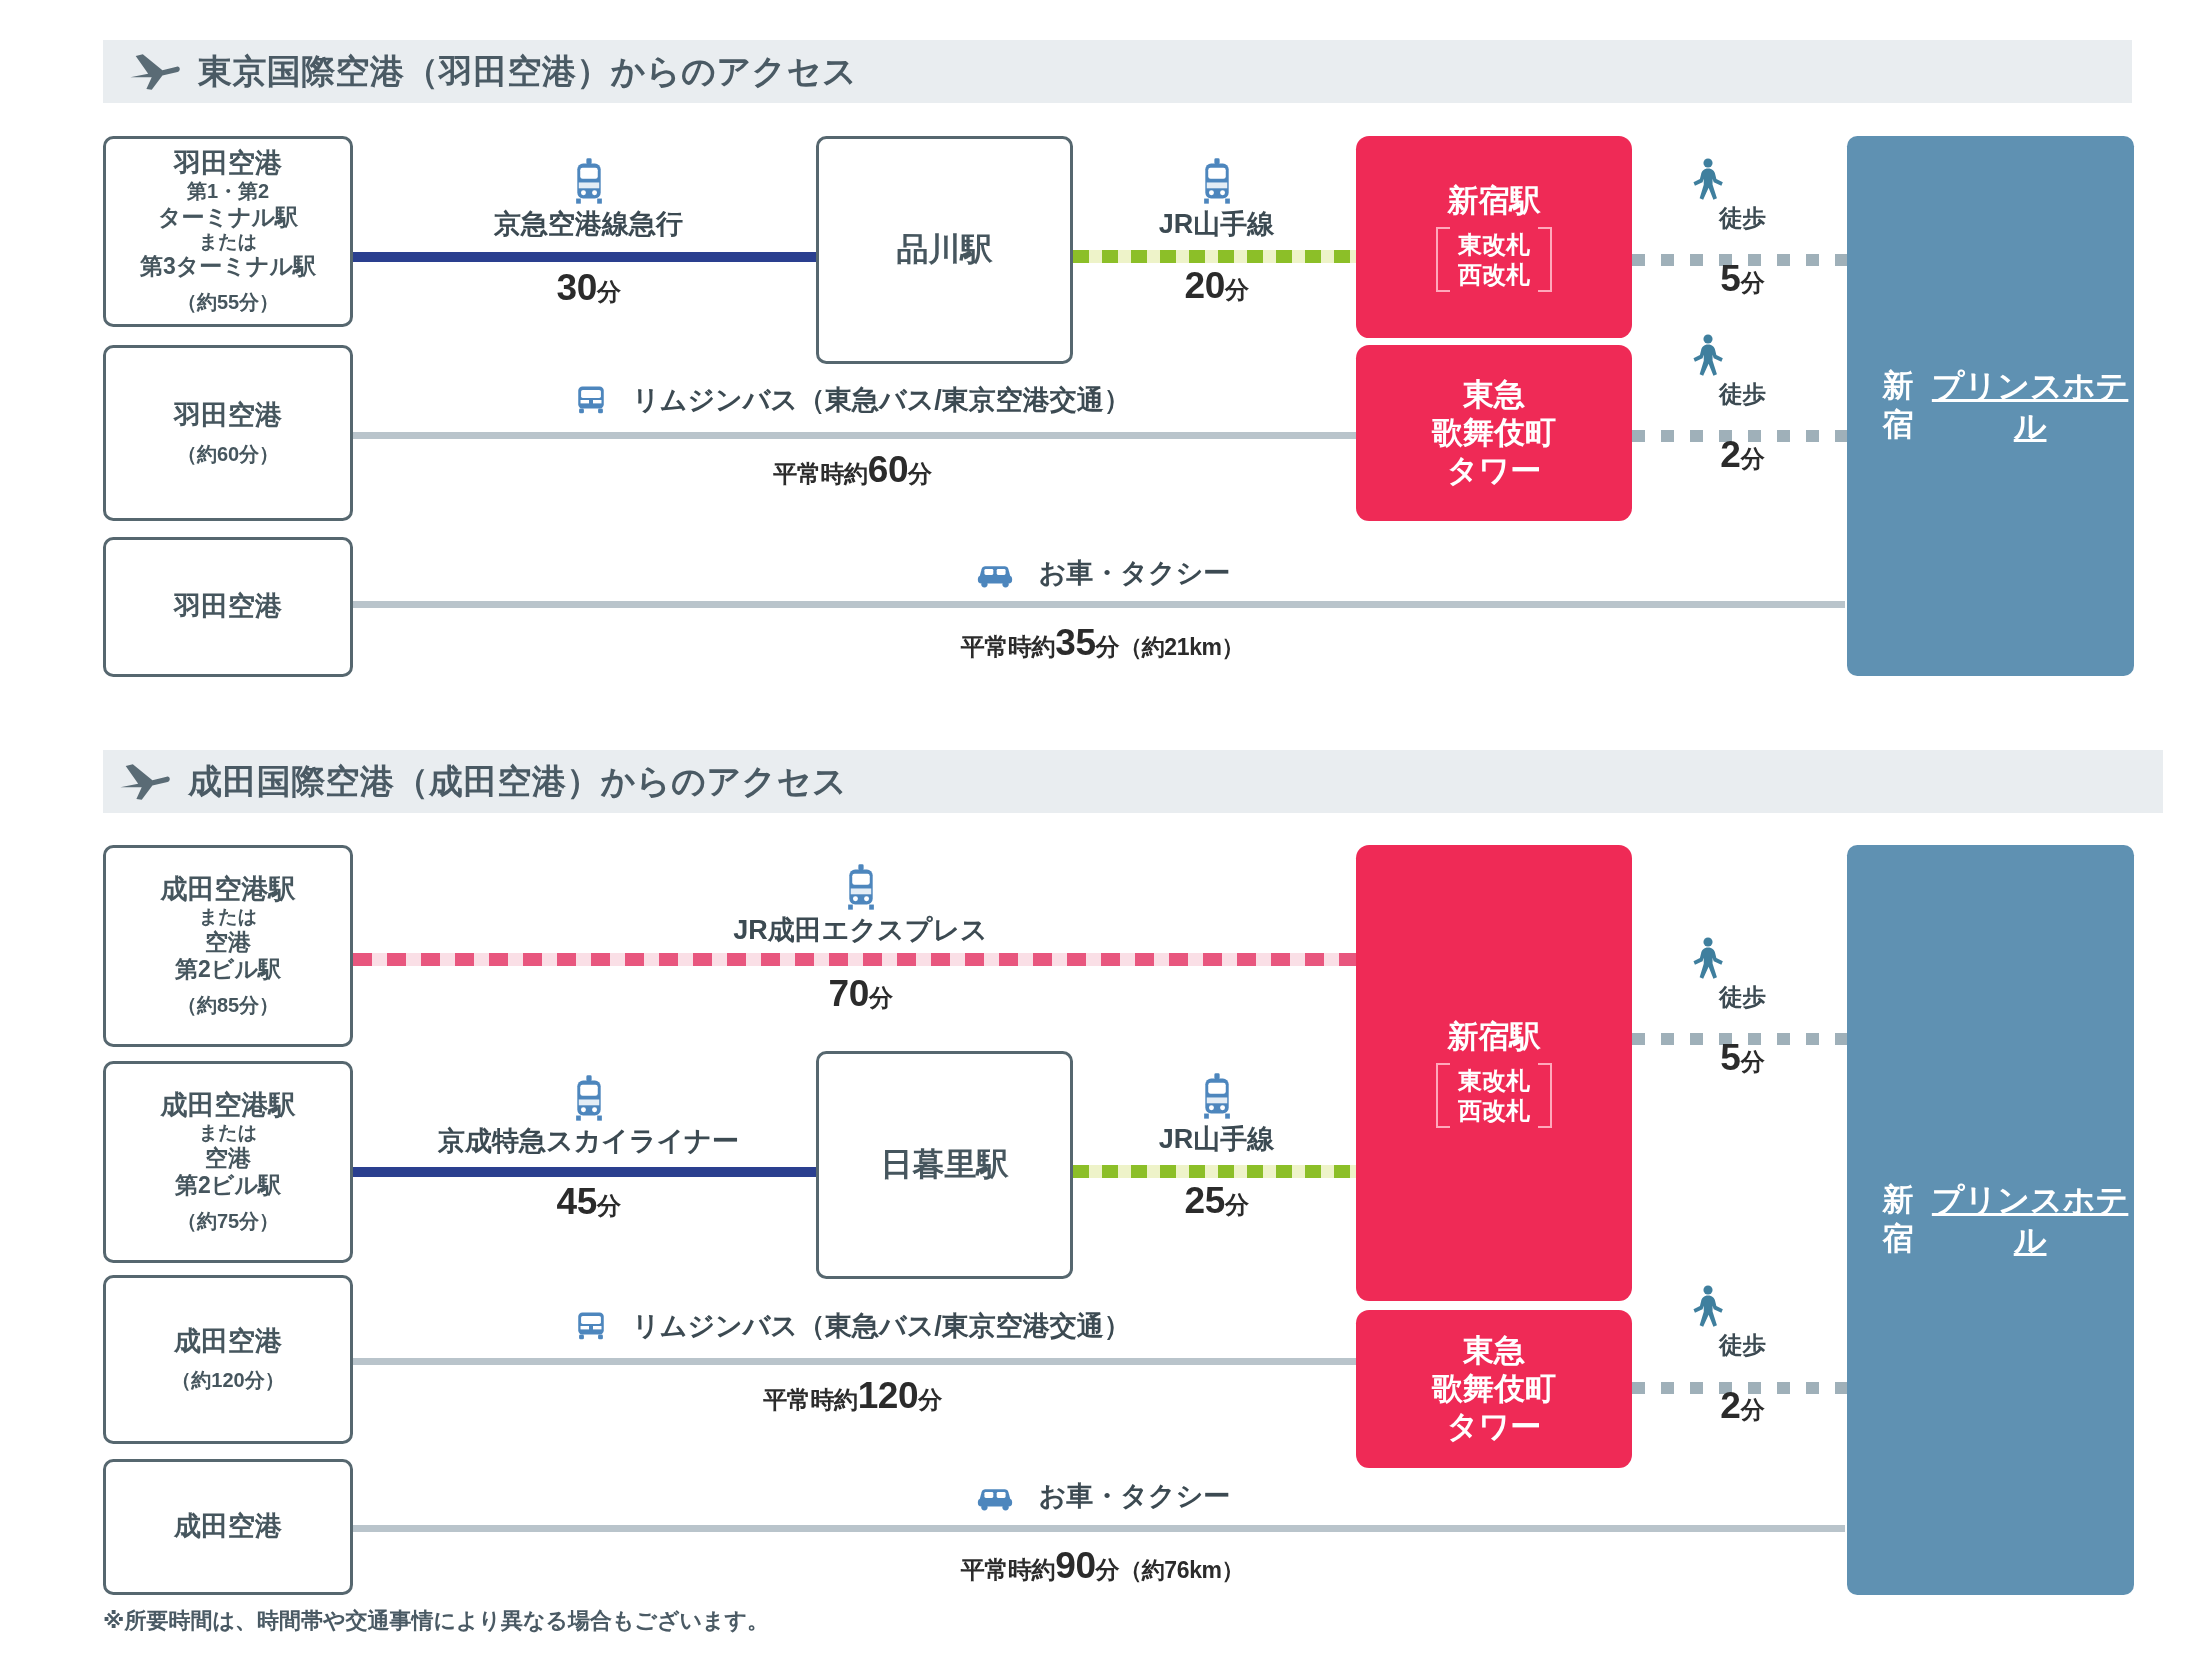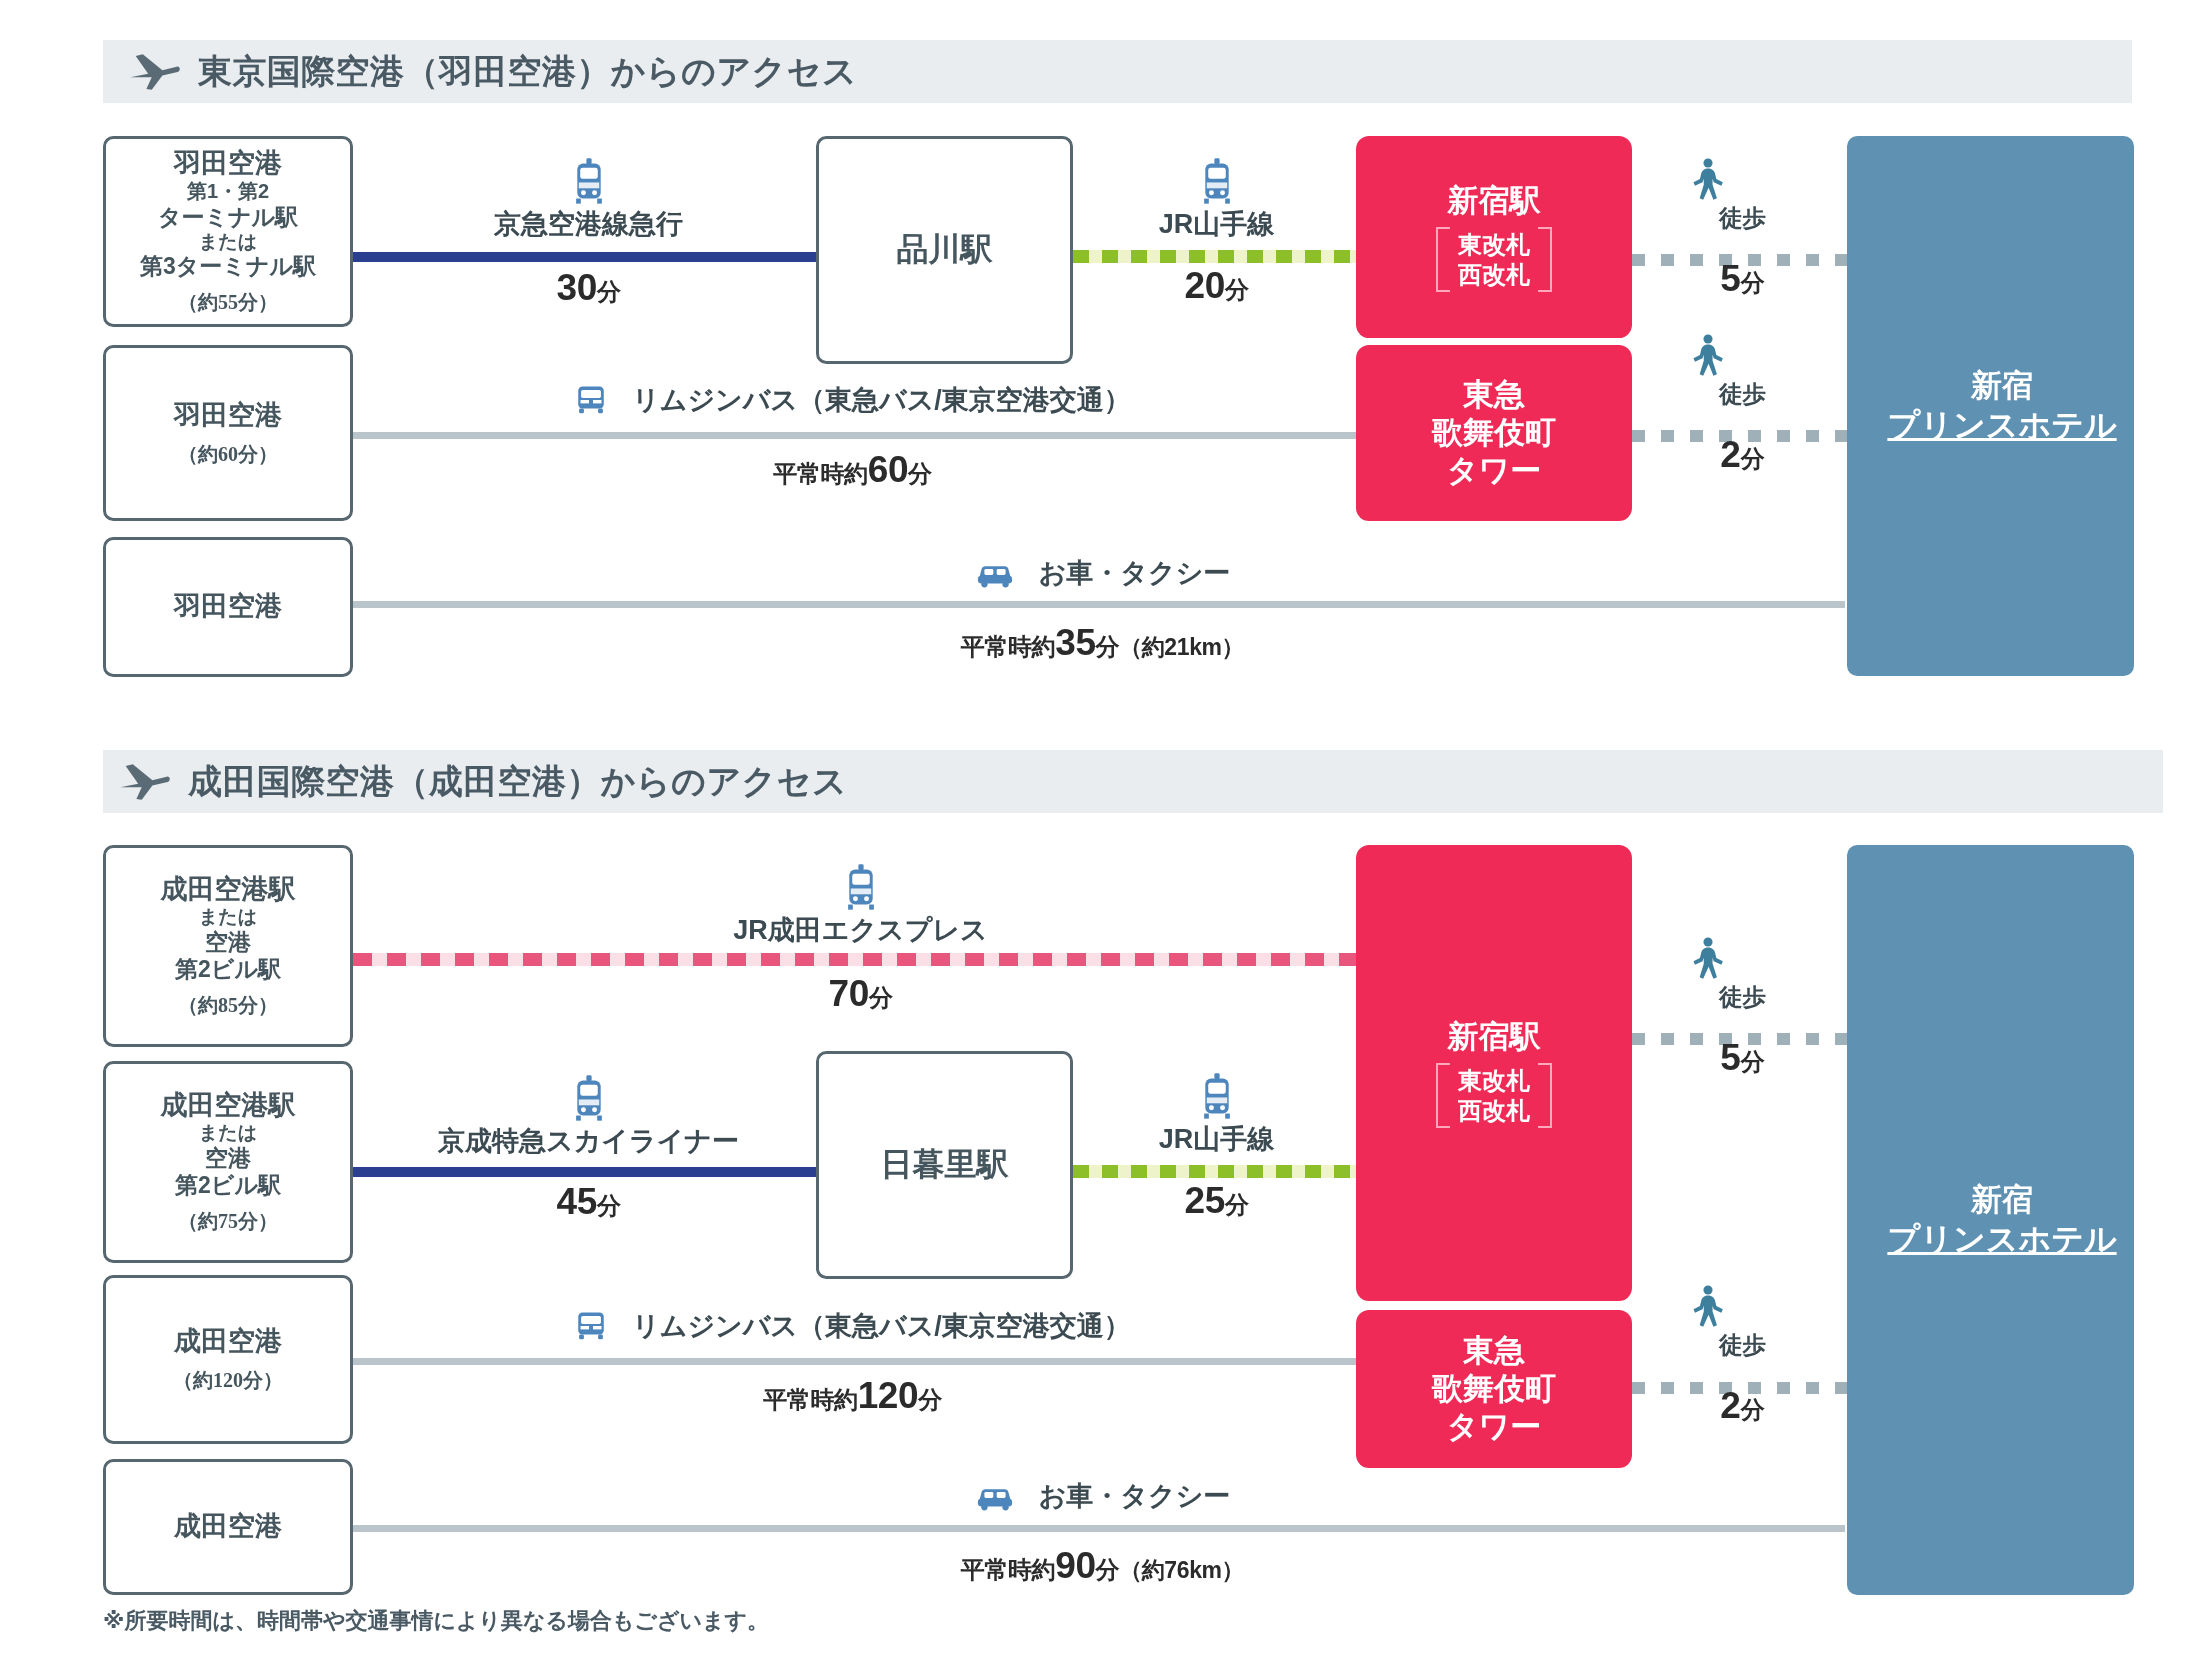--- a/index.html
+++ b/index.html
@@ -37,21 +37,21 @@
     align-items:center;justify-content:center;
     text-align:center;
     color:#46565e;
     line-height:1.18;
     padding:4.4px 2.9px;
   }
   .ob-l1{font-size:27px;font-weight:700;}
   .ob-l2{font-size:20px;font-weight:700;}
   .ob-l3{font-size:23px;font-weight:700;}
   .ob-sm{font-size:19px;font-weight:700;}
-  .ob-note{font-size:20px;font-weight:700;margin-top:11px;font-family:Liberation Serif, serif;}
+  .ob-note{font-size:20px;font-weight:700;margin-top:11px;}
 
   
   .mid-box{
     position:absolute;
     box-sizing:border-box;
     border:3.7px solid #56676f;
     border-radius:10.3px;
     background:#ffffff;
     display:flex;align-items:center;justify-content:center;
     font-size:32px;font-weight:700;color:#46565e;
@@ -81,21 +81,21 @@
   .pc-gates::before{left:0;border-right:none;}
   .pc-gates::after{right:0;border-left:none;}
   .pc-line{font-size:31px;font-weight:700;}
 
   
   .hotel-bar{
     position:absolute;
     box-sizing:border-box;
     background:#5f91b2;
     border-radius:10.3px;
-    display:flex;flex-direction:column;
+    display:flex;flex-direction:row;
     align-items:center;justify-content:center;
     color:#ffffff;text-align:center;line-height:1.25;padding-left:23px;
   }
   .hb-l1{font-size:31px;font-weight:700;}
   .hb-l2{font-size:32px;font-weight:700;text-decoration:underline;}
 
   
   .line{position:absolute;}
   .line-navy{background:#2a3f8f;height:9.6px;}
   .line-gray{background:#b9c4cb;height:6.6px;}

